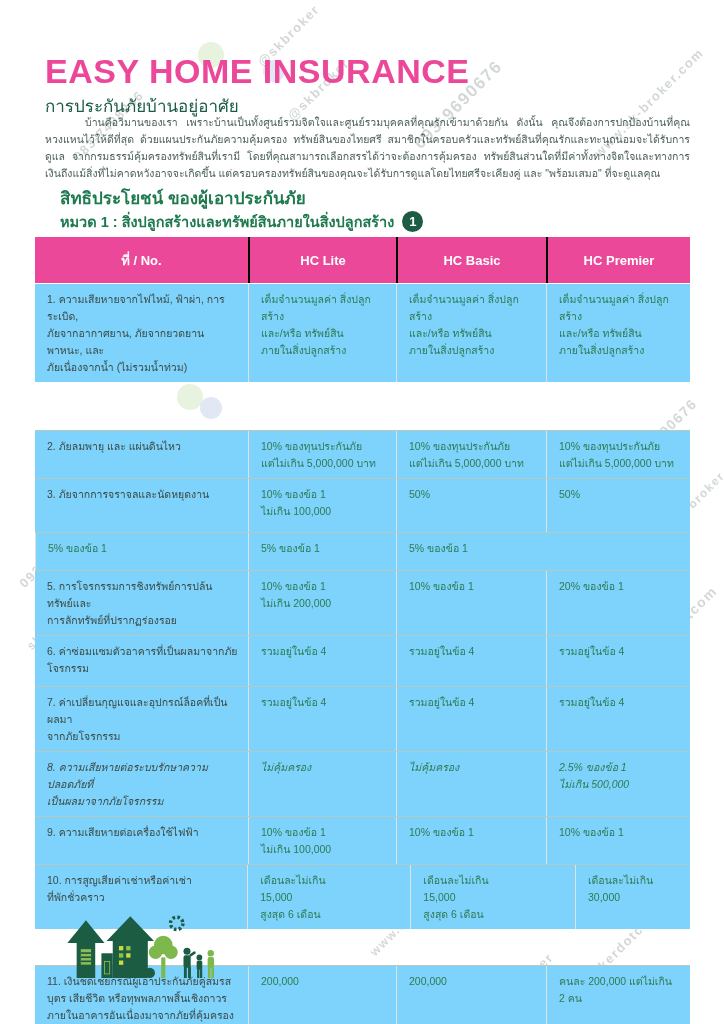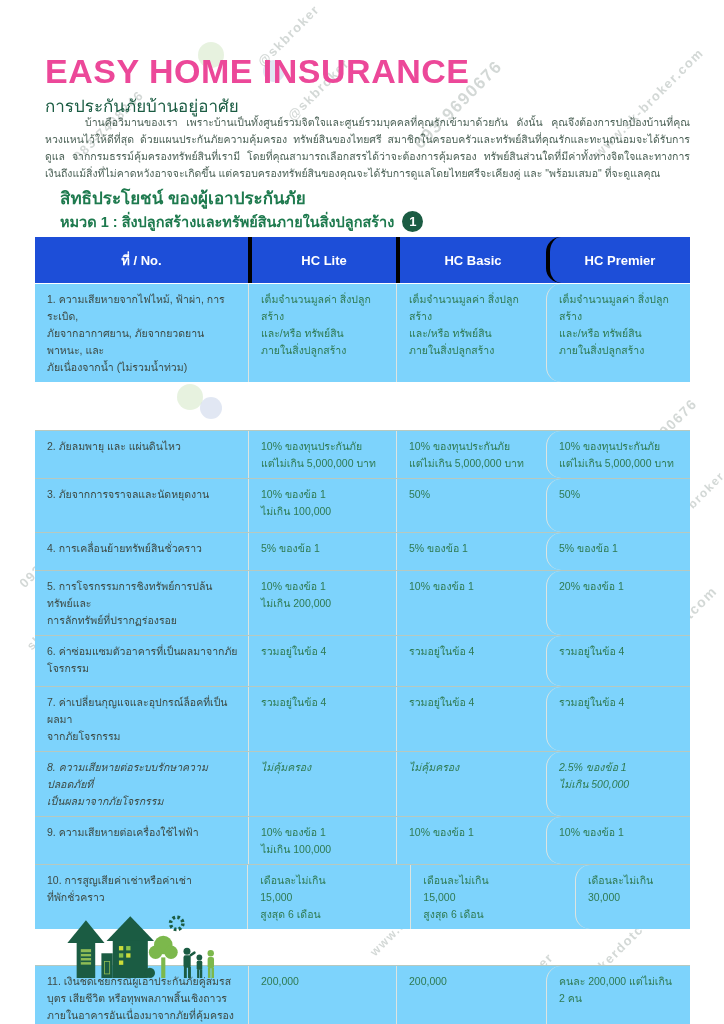--- a/index.html
+++ b/index.html
@@ -46,41 +46,41 @@
     display:flex; align-items:center; gap:8px;
   }
   .badge {
     display:inline-flex; width:21px; height:21px; border-radius:50%;
     background:#1b5c43; color:#ffffff; font-size:13px; font-weight:bold;
     align-items:center; justify-content:center;
   }
 
   
   .table { position:absolute; left:35px; top:237px; width:655px; }
-  .t-head { display:flex; background:#1d4ed8; height:46px;text-align:right; }
+  .t-head { display:flex; background:#ec4899; height:46px;text-align:right; }
   .t-head .hcell {
     display:flex; align-items:center; justify-content:center;
     color:#ffffff; font-size:13px; font-weight:bold;
   }
-  .t-head .hcell + .hcell { border-left:4px solid #000000; }
+  .t-head .hcell + .hcell { border-left:2px solid #000000; }
   .t-body { border-bottom:2px solid #5f6f66; }
   .t-row {
     display:flex; background:#7dd3fc; border-top:1px solid #ffffff;
   }
   .t-row + .t-row { border-top:1px solid #b7c9bf; }
   .cell {
     padding:7px 10px 6px 12px; font-size:10.5px; line-height:1.62;
     white-space:pre-line;
   }
   .c-label { color:#3d4a44; }
   .c-val   { color:#2f7a52; border-left:1px solid #dde4e0; }
   .t-row > :nth-child(1), .t-head > :nth-child(1) { width:213px; }
   .t-row > :nth-child(2), .t-head > :nth-child(2) { width:148px; }
   .t-row > :nth-child(3), .t-head > :nth-child(3) { width:150px; }
-  .t-row > :nth-child(4), .t-head > :nth-child(4) { width:144px;border-radius:15px; }
+  .t-row > :nth-child(4), .t-head > :nth-child(4) { width:144px; }
 
   
   .illustration { position:absolute; left:55px; top:914px; z-index:2; }
 </style>
 </head>
 <body>
 
 <div class="page">
 
   <div class="wm-layer" id="wm-layer">
@@ -160,21 +160,20 @@
 
           <div class="t-row" style="min-height: 54px;">
             <div class="cell c-label">3. ภัยจากการจราจลและนัดหยุดงาน</div>
             <div class="cell c-val">10% ของข้อ 1
 ไม่เกิน 100,000</div>
             <div class="cell c-val">50%</div>
             <div class="cell c-val">50%</div>
           </div>
 
           <div class="t-row" style="min-height: 38px;">
-            <div class="cell c-label">4. การเคลื่อนย้ายทรัพย์สินชั่วคราว</div>
             <div class="cell c-val">5% ของข้อ 1</div>
             <div class="cell c-val">5% ของข้อ 1</div>
             <div class="cell c-val">5% ของข้อ 1</div>
           </div>
 
           <div class="t-row" style="min-height: 48px;">
             <div class="cell c-label">5. การโจรกรรมการชิงทรัพย์การปล้นทรัพย์และ
 การลักทรัพย์ที่ปรากฏร่องรอย</div>
             <div class="cell c-val">10% ของข้อ 1
 ไม่เกิน 200,000</div>

